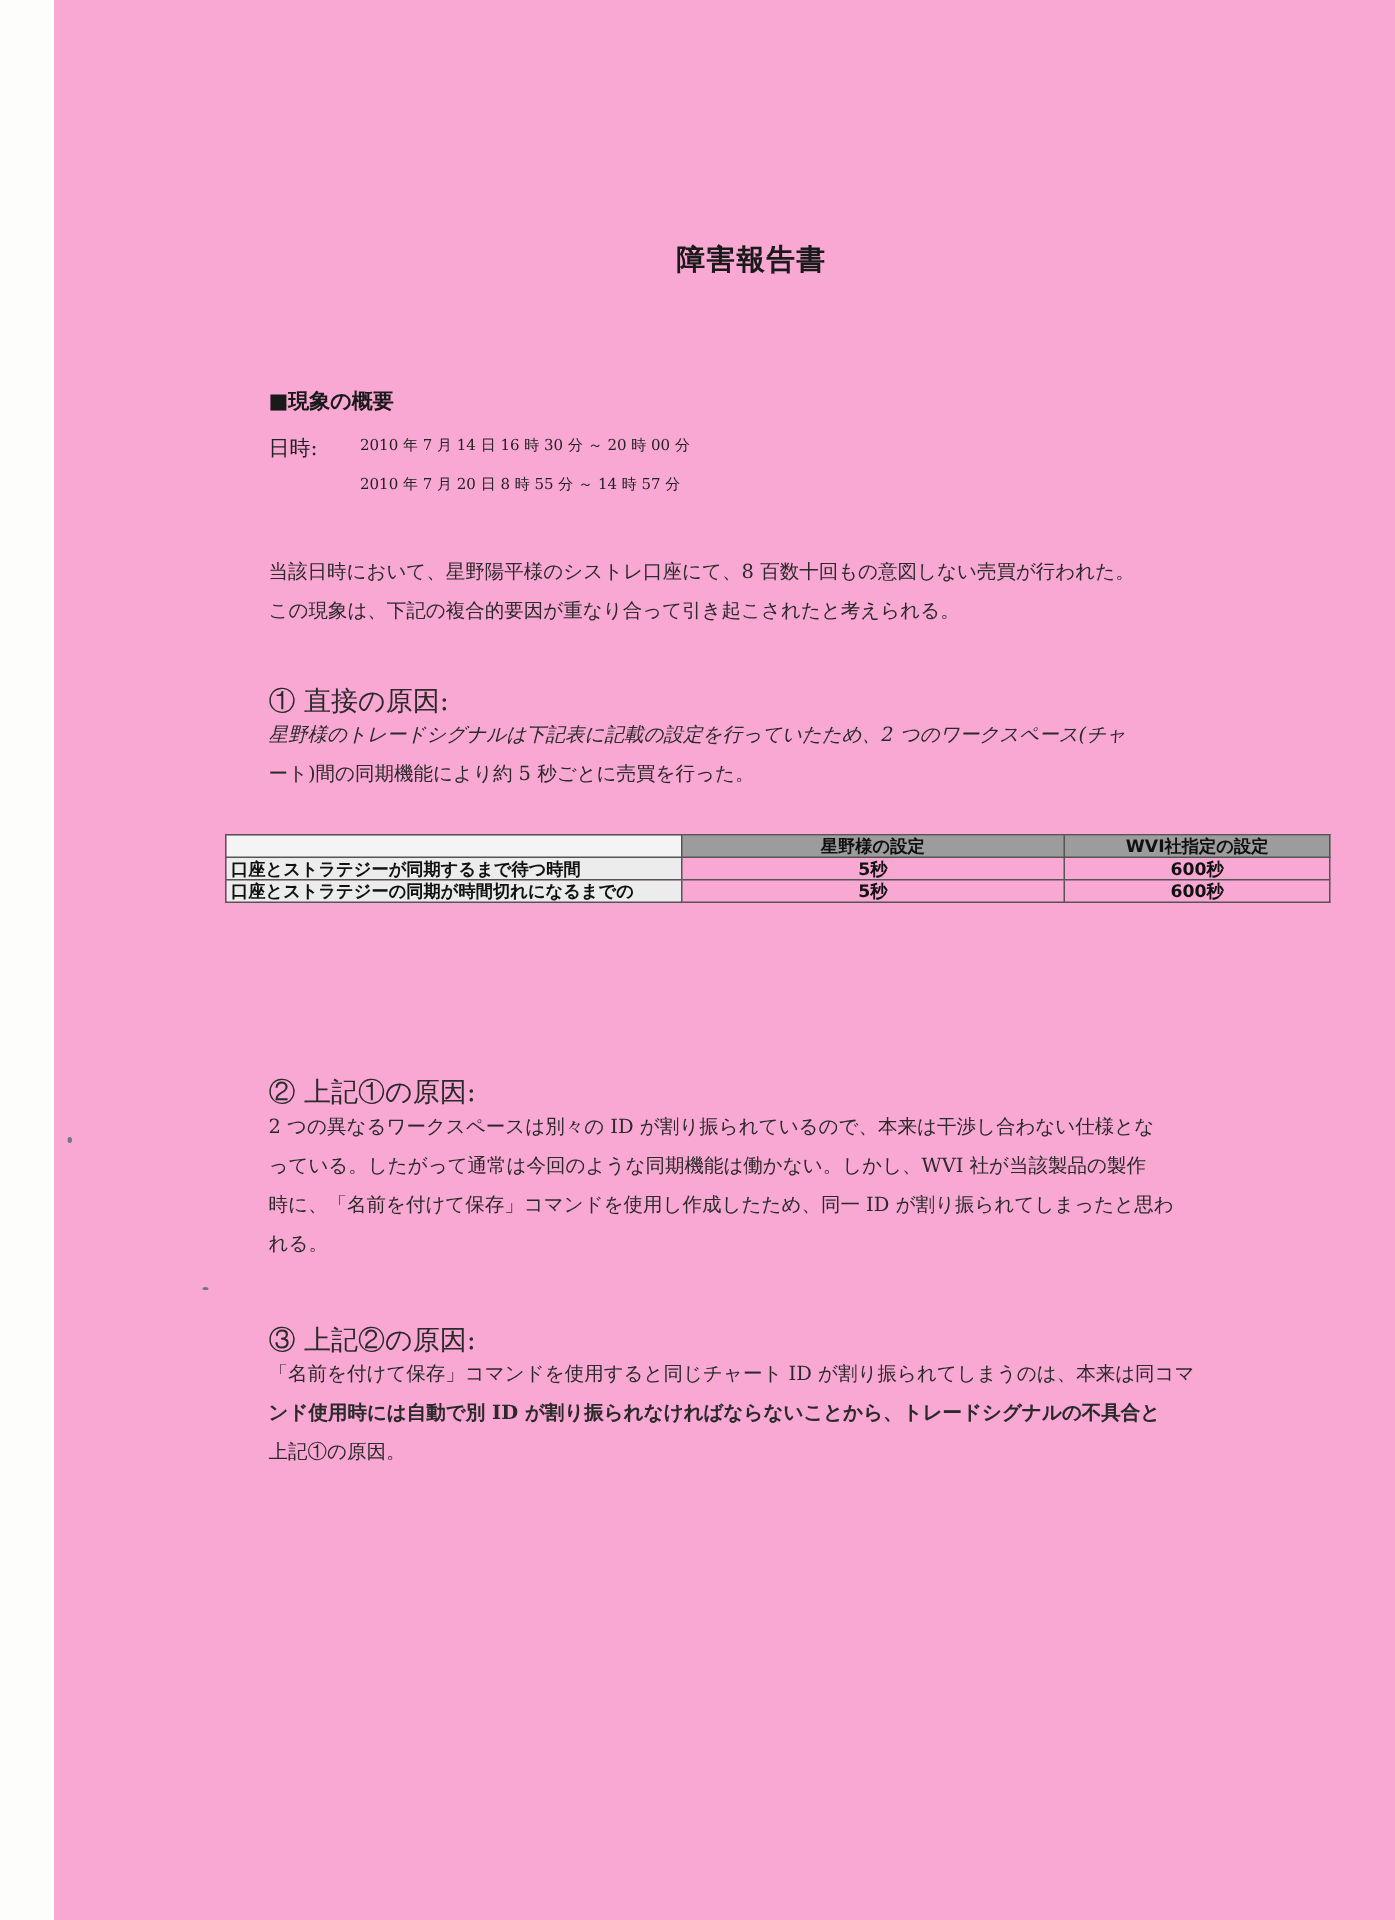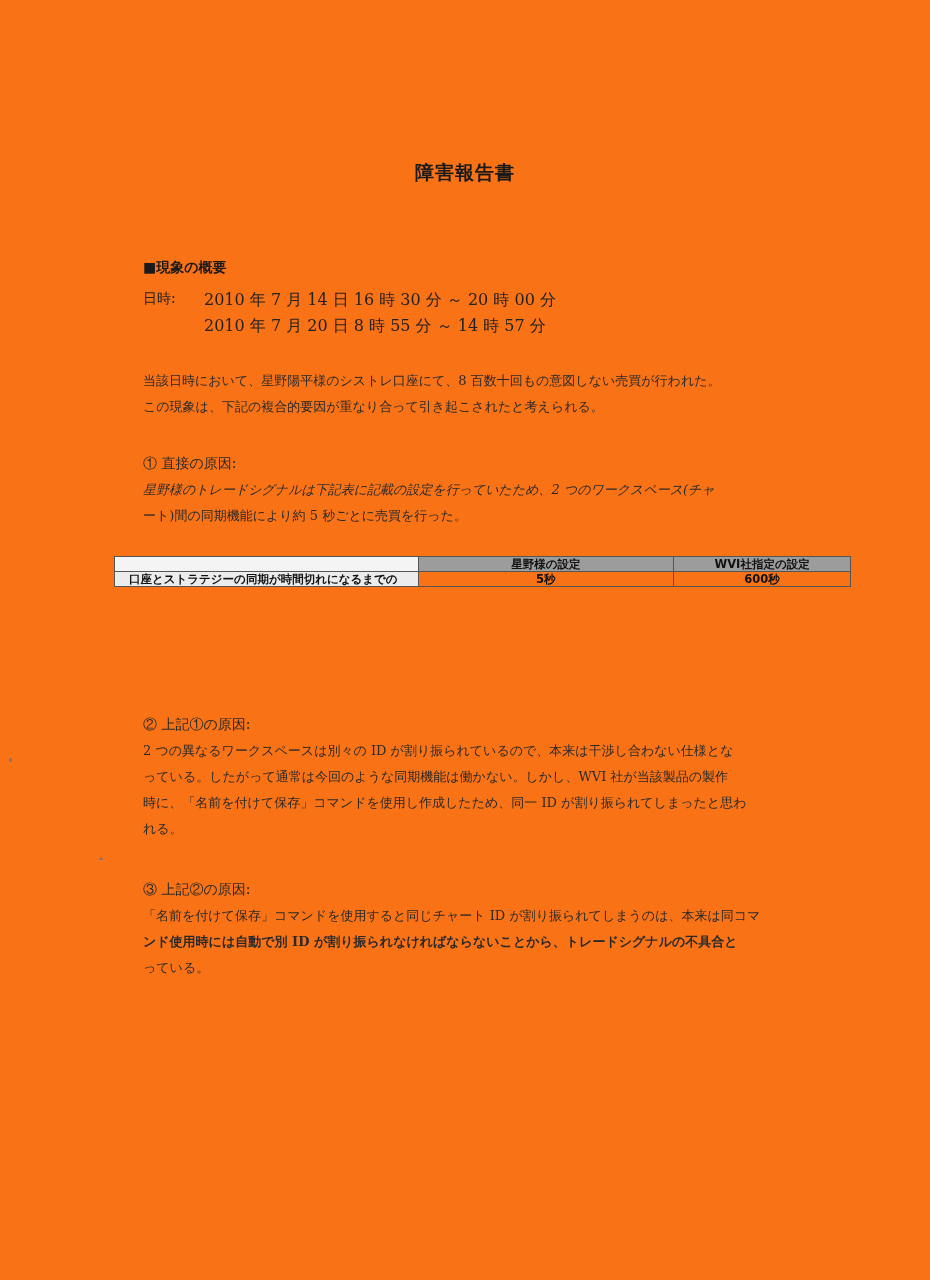--- a/index.html
+++ b/index.html
@@ -1,43 +1,43 @@
 <!DOCTYPE html>
 <html><head>
   <meta charset="utf-8">
   <style>
     html, body { margin: 0; padding: 0; }
     body {
       width: 930px; height: 1280px; background: #fdfdfc;
       font-family: "DejaVu Serif", "Liberation Serif", serif;
       color: #222; position: relative; overflow: hidden;
     }
-    .page { position: absolute; inset: 0; background: #f97316; }
+    .page { position: absolute; inset: 0; background: #f9a8d4; margin-left: 36px; }
     .title {
       position: absolute; top: 160px; left: 0; width: 930px; text-align: center;
       font-family: "DejaVu Sans", "Liberation Sans", sans-serif; font-weight: bold;
       font-size: 19px; letter-spacing: 1px; color: #1a1a1a;
     }
     .section-heading {
       position: absolute; top: 259px; left: 143px;
       font-family: "DejaVu Sans", "Liberation Sans", sans-serif; font-weight: bold;
       font-size: 14px; color: #1a1a1a;
     }
     .line { position: absolute; left: 143px; font-size: 13px; white-space: nowrap; color: #2a2a2a; }
     .date-label { position: absolute; left: 143px; font-size: 14px; }
-    .date-val { position: absolute; left: 204px; font-size: 16px; white-space: nowrap; }
-    .sub { position: absolute; left: 143px; font-size: 14px; color: #2a2a2a; }
+    .date-val { position: absolute; left: 204px; font-size: 10px; white-space: nowrap; }
+    .sub { position: absolute; left: 143px; font-size: 18px; color: #2a2a2a; }
     table.settings {
       position: absolute; top: 556px; left: 114px; width: 737px;
       border-collapse: collapse;
       font-family: "DejaVu Sans", "Liberation Sans", sans-serif; font-weight: bold;
       font-size: 11.5px; color: #111;
     }
     table.settings td, table.settings th {
-      border: 1px solid #555; padding: 0 14px; line-height: 14px; vertical-align: top;
+      border: 1px solid #555; padding: 0 3px; line-height: 14px; vertical-align: top;
     }
     table.settings th { background: #9c9c9c; font-weight: bold; text-align: center; height: 14px; }
     table.settings th.blank { background: #f4f4f4; }
     table.settings td.rowhead { background: #ececec; }
     table.settings td.center { text-align: center; }
     .speck { position: absolute; background: #777; border-radius: 50%; }
   </style>
 </head>
 <body>
 
@@ -64,33 +64,38 @@
       <col style="width:256px">
       <col style="width:177px">
     </colgroup>
     <tbody>
         <tr>
       <th class="blank"></th>
       <th>星野様の設定</th>
       <th>WVI社指定の設定</th>
     </tr>
     <tr>
+      <td class="rowhead">口座とストラテジーが同期するまで待つ時間</td>
+      <td class="center">5秒</td>
+      <td class="center">600秒</td>
+    </tr>
+    <tr>
       <td class="rowhead">口座とストラテジーの同期が時間切れになるまでの</td>
       <td class="center">5秒</td>
       <td class="center">600秒</td>
     </tr>
   </tbody>
     </table>
 
   <div class="sub" style="top:716px;">② 上記①の原因:</div>
   <div class="line" style="top:742px;">2 つの異なるワークスペースは別々の ID が割り振られているので、本来は干渉し合わない仕様とな</div>
   <div class="line" style="top:768px;">っている。したがって通常は今回のような同期機能は働かない。しかし、WVI 社が当該製品の製作</div>
   <div class="line" style="top:794px;">時に、「名前を付けて保存」コマンドを使用し作成したため、同一 ID が割り振られてしまったと思わ</div>
   <div class="line" style="top:820px;">れる。</div>
 
   <div class="sub" style="top:881px;">③ 上記②の原因:</div>
   <div class="line" style="top:907px;text-align:center;">「名前を付けて保存」コマンドを使用すると同じチャート ID が割り振られてしまうのは、本来は同コマ</div>
   <div class="line" style="top:933px;font-weight:bold;">ンド使用時には自動で別 ID が割り振られなければならないことから、トレードシグナルの不具合と</div>
-  <div class="line" style="top:959px;">っている。</div>
+  <div class="line" style="top:959px;">上記①の原因。</div>
 
   <div class="speck" style="left:9px; top:758px; width:3px; height:4px;"></div>
   <div class="speck" style="left:99px; top:858px; width:4px; height:2px;"></div>
 </div>
 
 </body></html>

